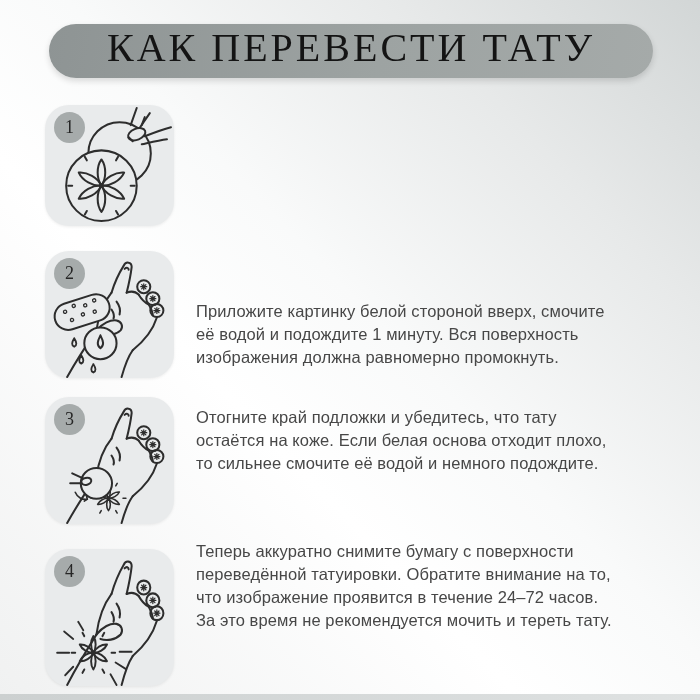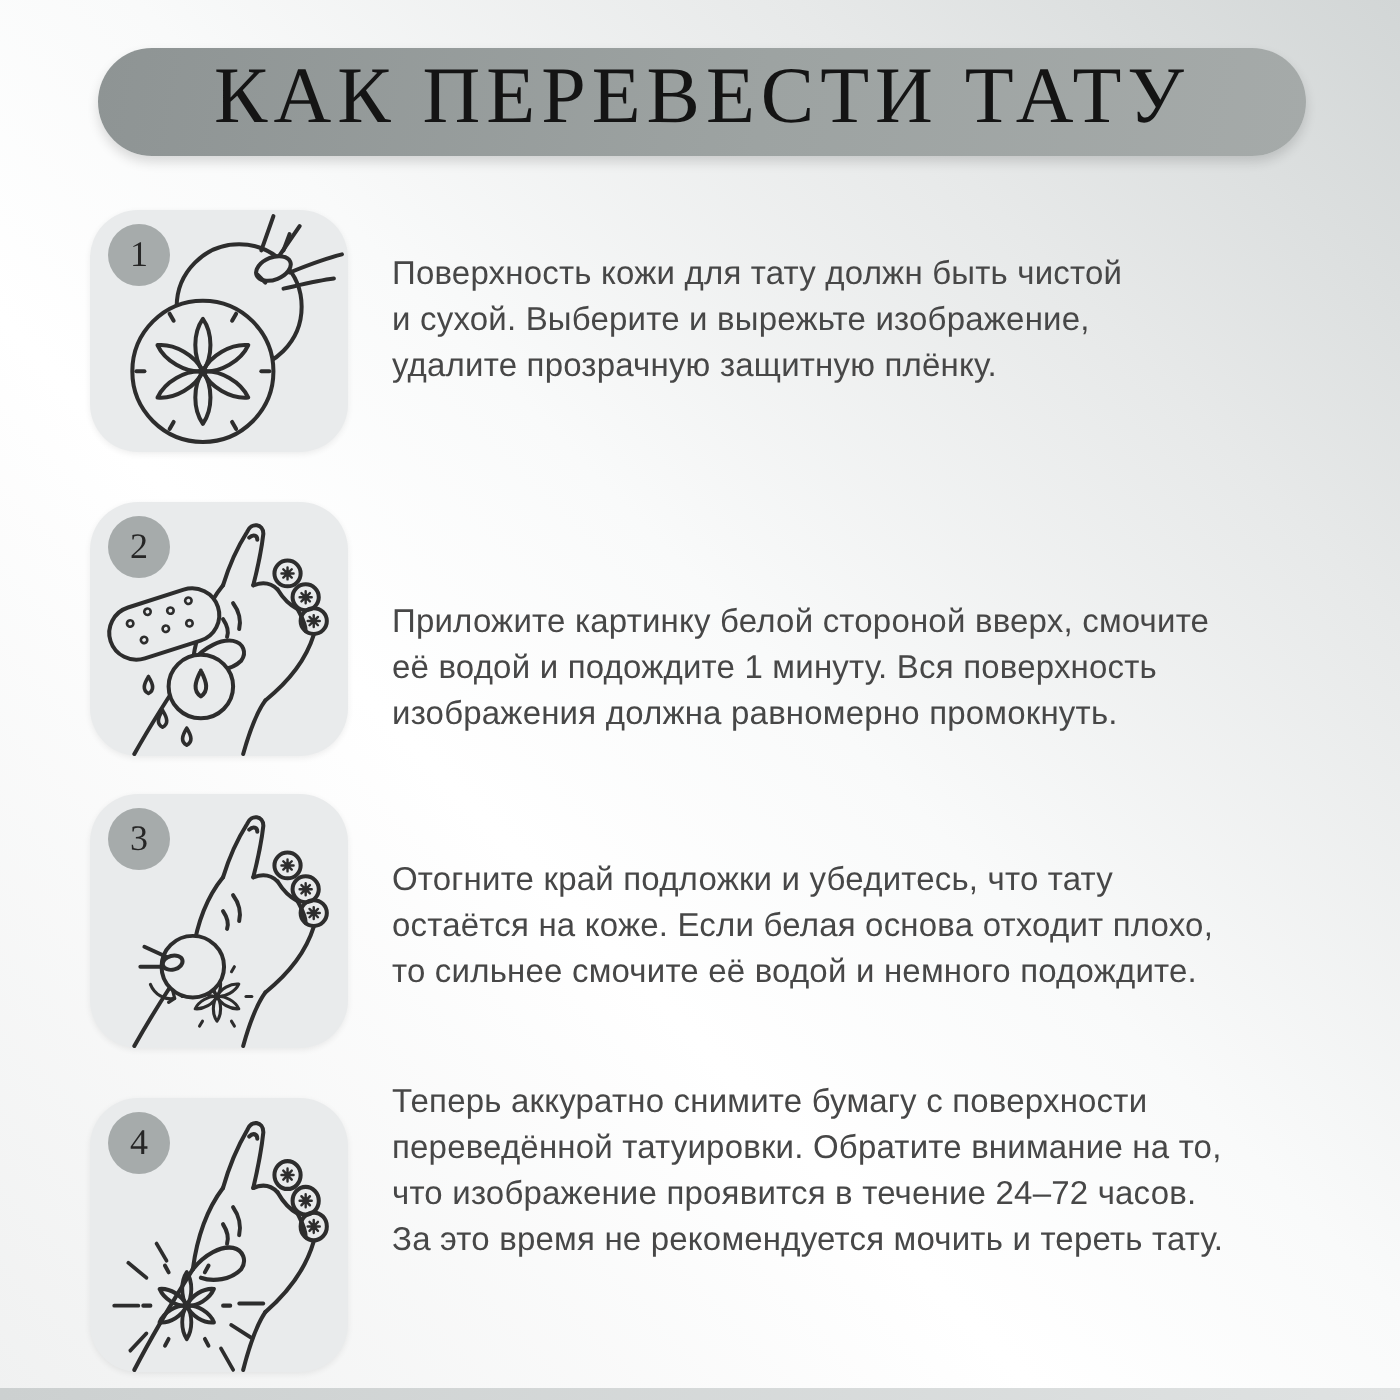--- a/index.html
+++ b/index.html
@@ -41,21 +41,21 @@
   }
   .illus { position:absolute; left:0; top:0; width:100%; height:100%; }
   .illus * { vector-effect:none; }
   .step-text {
     position:absolute; left:196px; width:502px;
     font-size:16.5px; line-height:23px; color:#474747;
     letter-spacing:0.1px; white-space:pre-line;
   }
   .text-1 { top:126px; }
   .text-2 { top:300px; }
-  .text-3 { top:429px; }
+  .text-3 { top:406px; }
   .text-4 { top:540px; }
 </style>
 </head>
 <body>
 
 <div class="poster">
 
   <div class="banner">
     <h1>КАК ПЕРЕВЕСТИ ТАТУ</h1>
   </div>
@@ -84,23 +84,20 @@
         <path d="M85,20 L91,3"></path>
         <path d="M93,24 L104,8"></path>
         <path d="M99,12 L96,20"></path>
         <ellipse cx="91" cy="29" rx="9" ry="5.5" transform="rotate(-22 91 29)" fill="#e9ebec"></ellipse>
         <path d="M99,31 C109,27 117,24 125,22"></path>
         <path d="M96,39 C105,37 113,35 121,34"></path>
         <path d="M83,32 L87,36"></path>
       </g>
     </svg>
   </div>
-  <div class="step-text text-1">Поверхность кожи для тату должн быть чистой
-и сухой. Выберите и вырежьте изображение,
-удалите прозрачную защитную плёнку.</div>
 
   <div class="card card-2">
     <div class="badge">2</div>
     <svg class="illus" viewBox="0 0 128 128" preserveAspectRatio="none" fill="none" stroke="#2d2d2d" stroke-width="2" stroke-linecap="round" stroke-linejoin="round">
       <g>
         <path d="M22,127 C33,107 43,92 51,80"></path>
         <path d="M76,127 C79,116 82,107 87,100"></path>
         <path d="M51,80 C53,66 58,52 66,42"></path>
         <path d="M66,42 C69,32 73,23 78,15 C80,10 86,11 86,16 C85,25 83,34 81,42"></path>
         <path d="M79,18 C81,16 83,17 83,19"></path>

